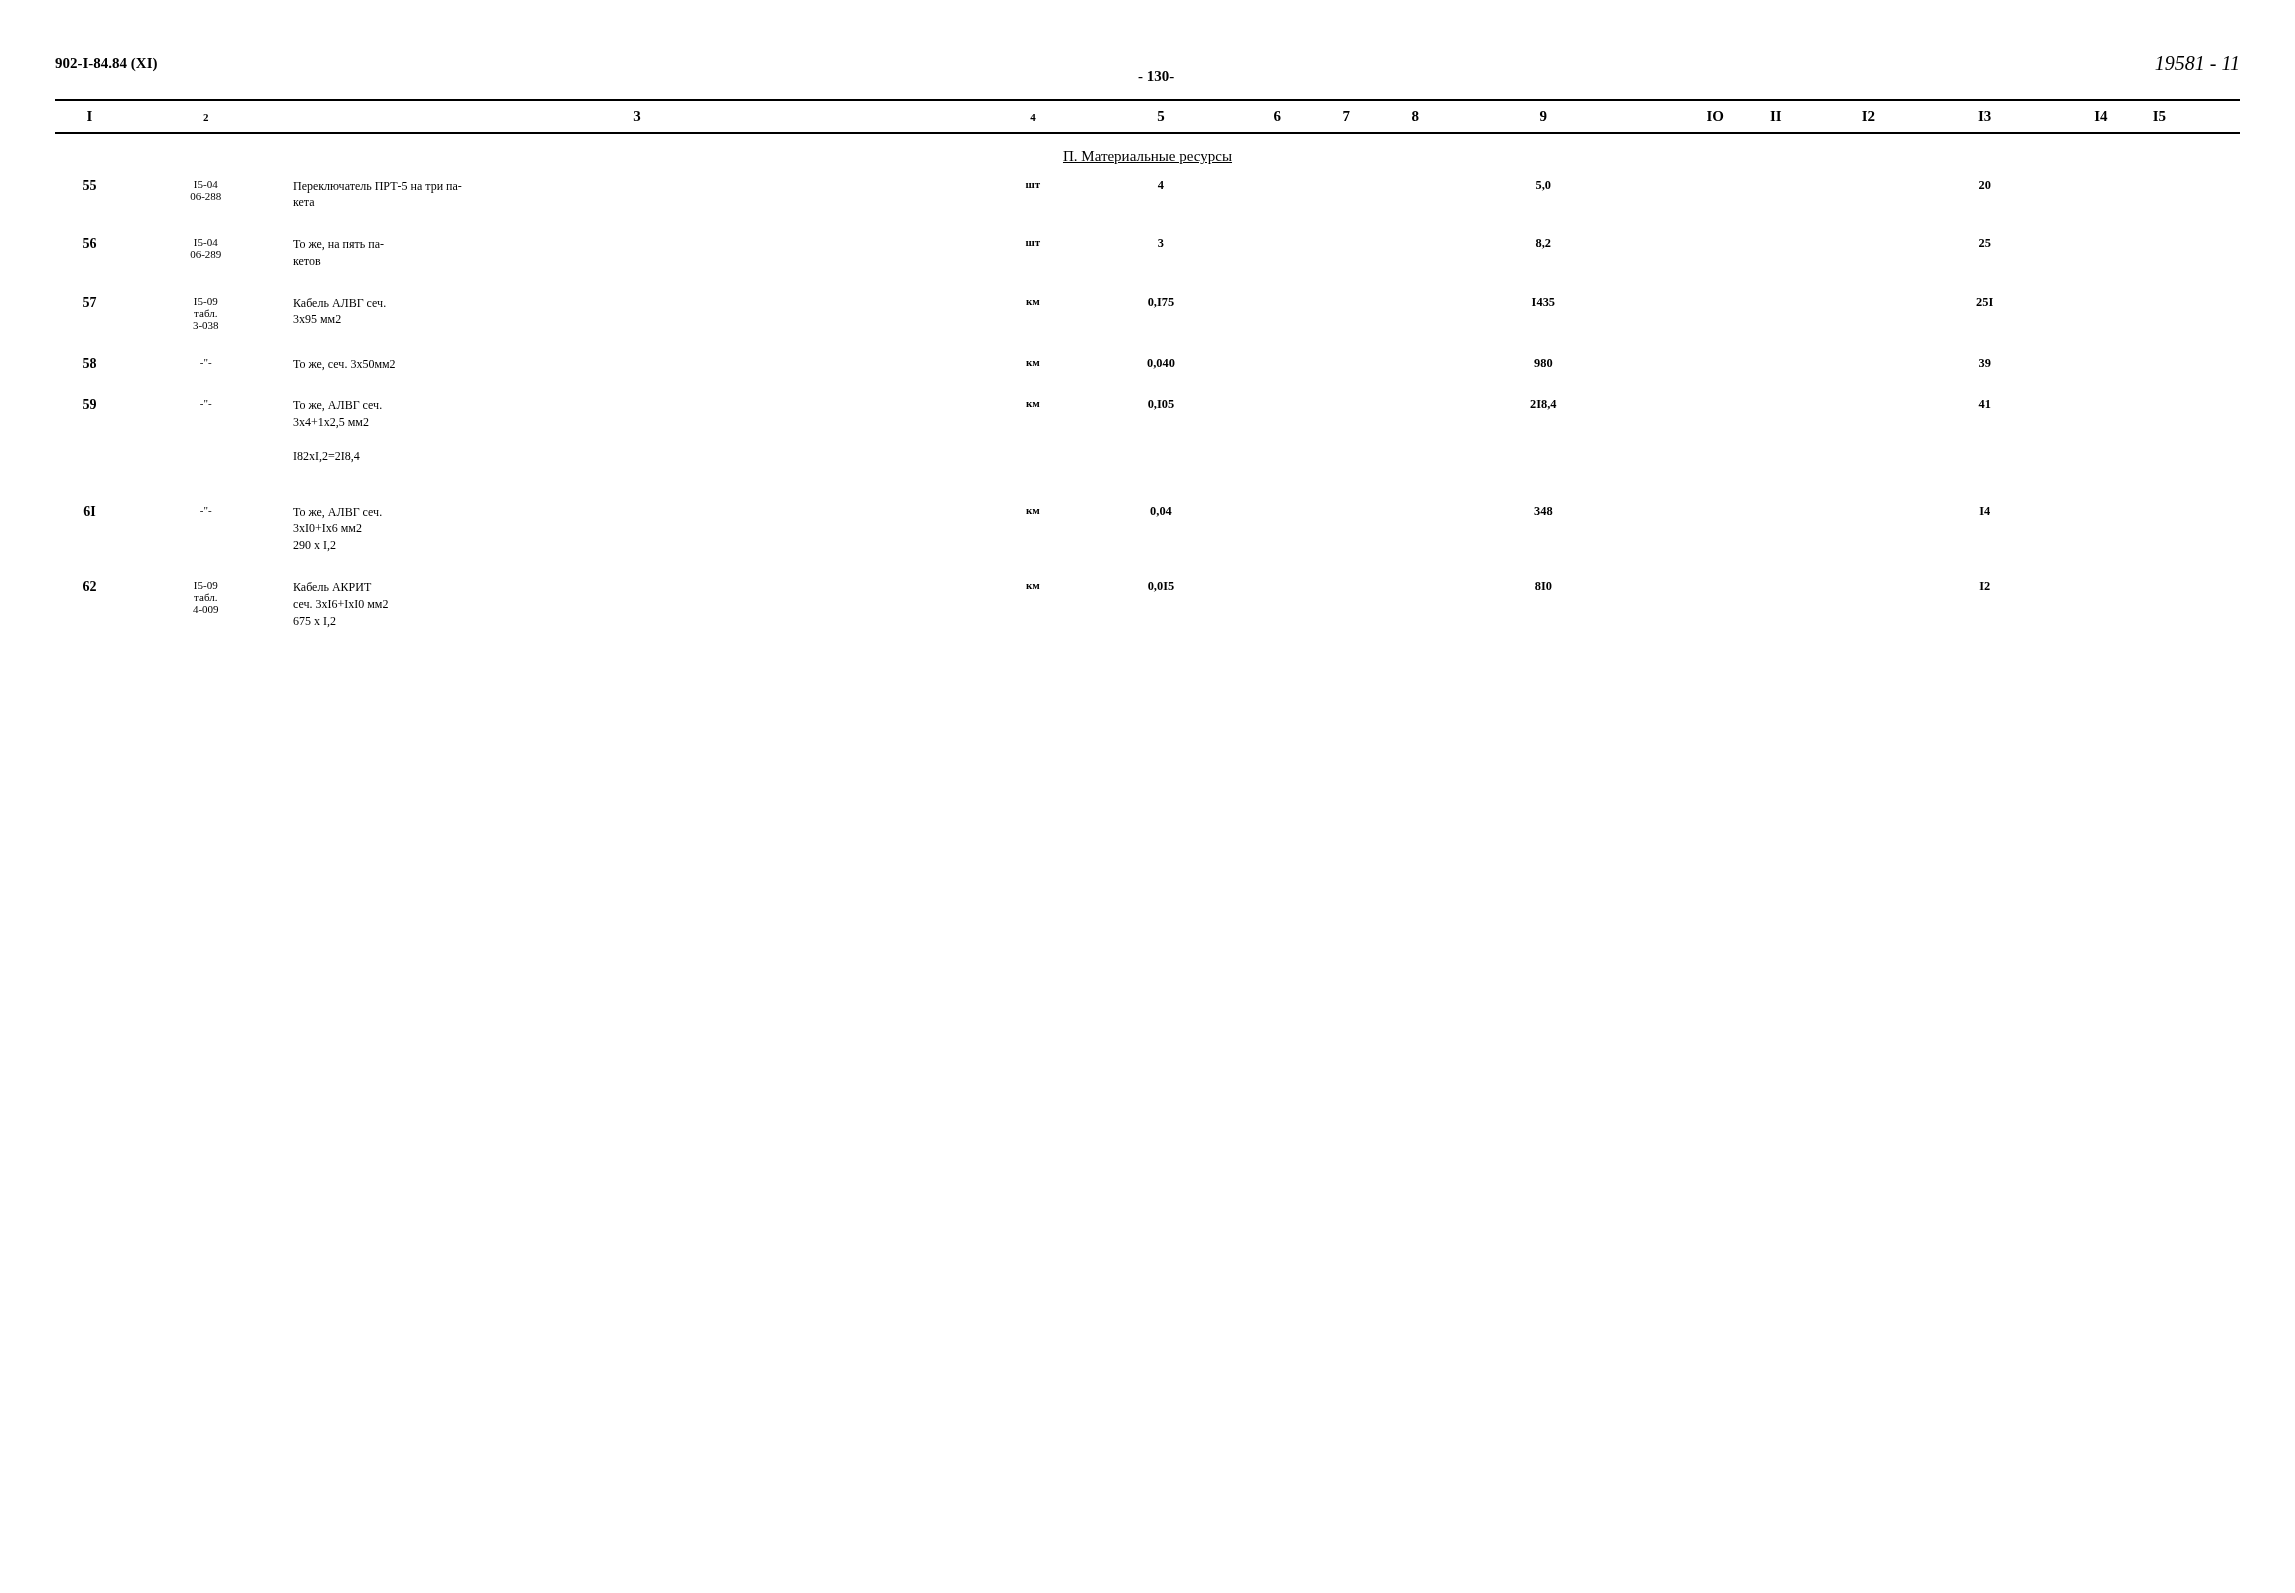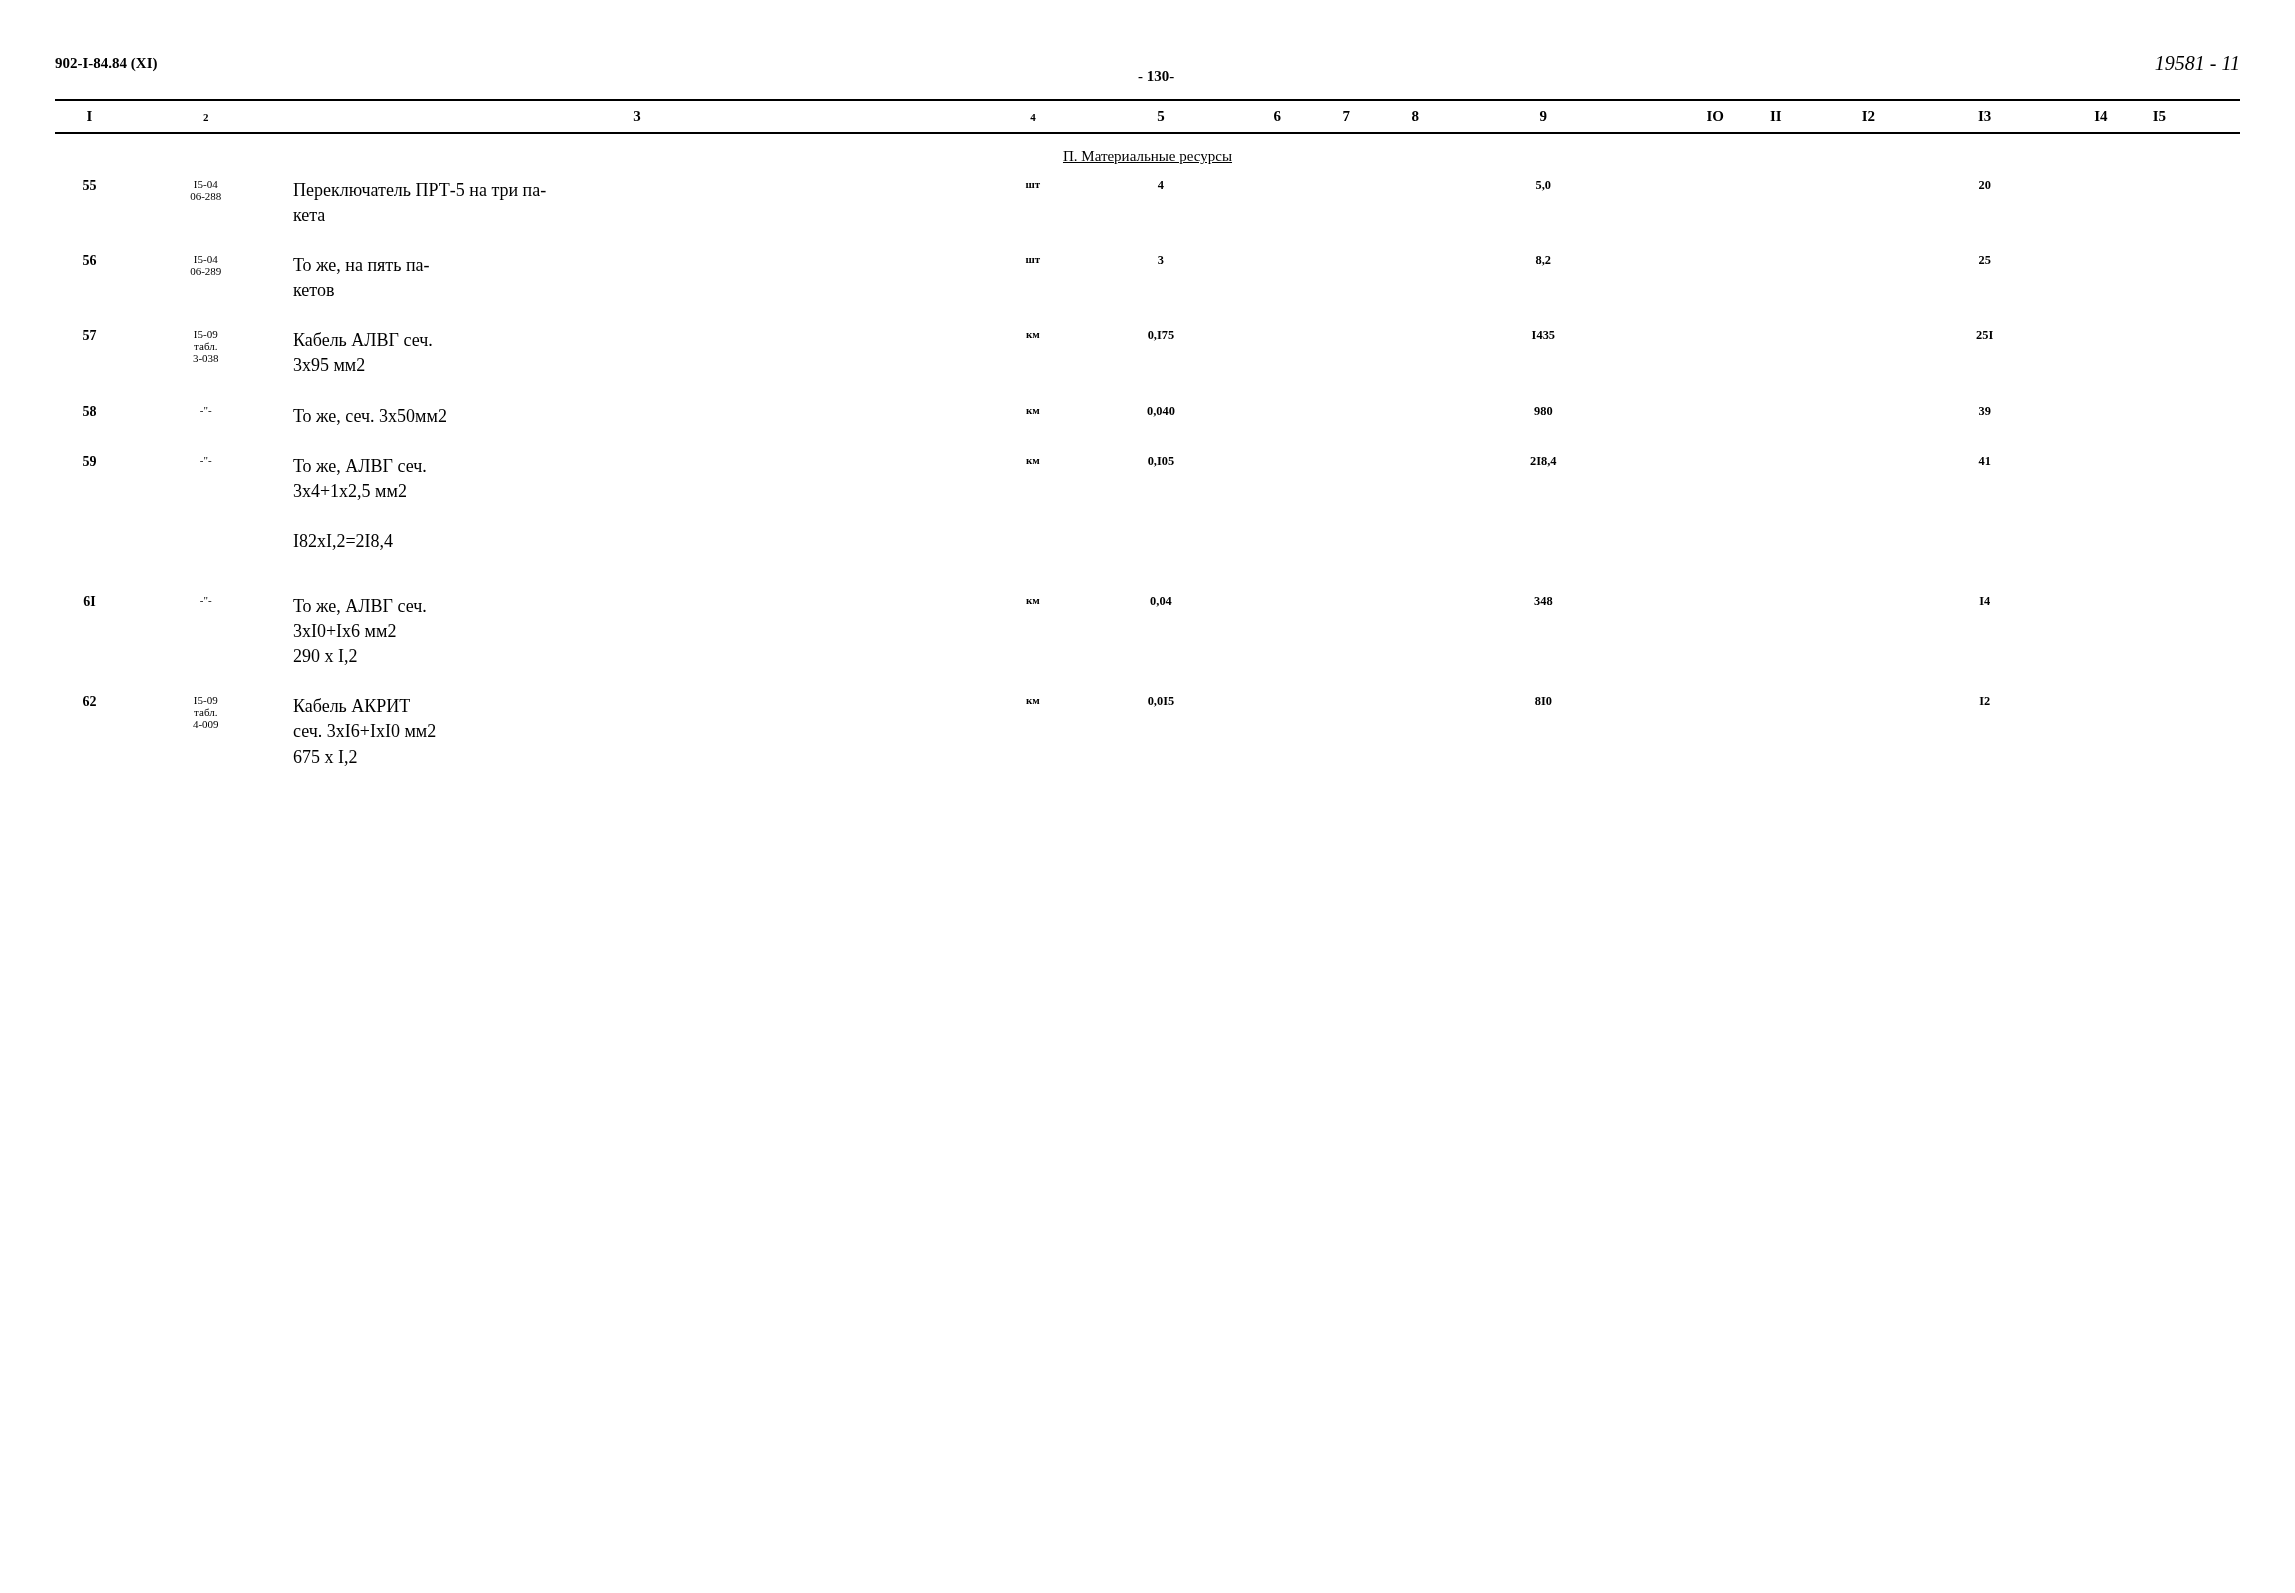--- a/index.html
+++ b/index.html
@@ -93,21 +93,21 @@
       font-weight: normal;
       text-decoration: underline;
     }
 
     .row-num {
       font-weight: bold;
       font-size: 14px;
     }
 
     .desc-cell {
-      font-size: 18px;
+      font-size: 12px;
       line-height: 1.4;
     }
 
     .spacer-row td {
       height: 14px;
     }
   </style>
 </head>
 <body>
 

